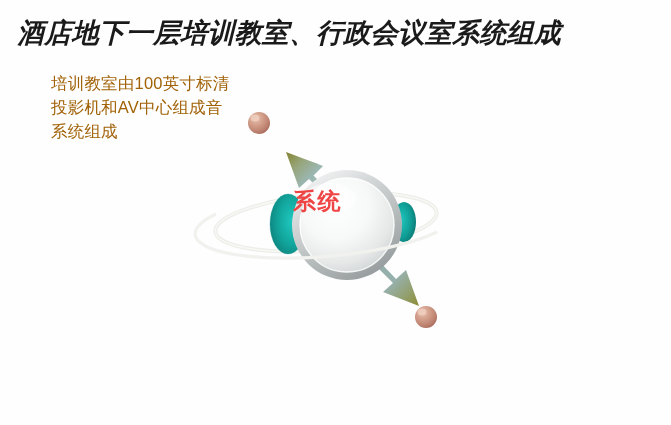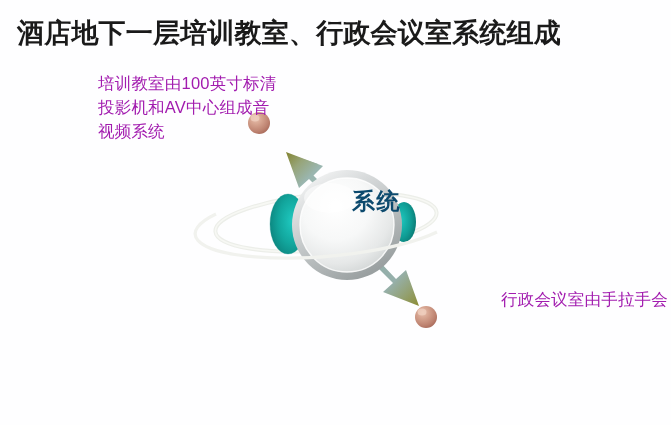--- a/index.html
+++ b/index.html
@@ -24,31 +24,31 @@
     position: absolute;
     left: 17px;
     top: 16px;
     width: 640px;
     font-size: 27px;
     font-weight: bold;
     color: #1a1a1a;
     letter-spacing: 0.2px;
     line-height: 34px;
     white-space: nowrap;
+    font-style: italic;
   }
 
   
   .callout {
     position: absolute;
     font-size: 16.5px;
     line-height: 24px;
-    color: #a21caf;
+    color: #a16207;
     font-weight: normal;
     letter-spacing: 0.2px;
-    margin-left: 47px;
   }
   #callout-top {
     left: 51px;
     top: 71px;
     width: 215px;
   }
   #callout-bottom {
     left: 454px;
     top: 287px;
     width: 205px;
@@ -64,24 +64,24 @@
     height: 425px;
   }
   #center-graphic svg { display: block; }
 
   
   #hub-label {
     position: absolute;
     left: 293px;
     top: 186px;
     width: 108px;
-    text-align: right;
+    text-align: left;
     font-size: 23px;
     font-weight: bold;
-    color: #0c4a6e;
+    color: #ef4444;
     line-height: 30px;
     letter-spacing: 1.5px;
     pointer-events: none;
   }
   #hub-label span { display: block; }
 </style>
 </head>
 <body>
 
 <div id="slide">
@@ -183,20 +183,19 @@
     </svg>
   </div>
 
   <div id="hub-label">
     <span>系统</span>
   </div>
 
   <div id="callout-top" class="callout">
     <span class="cl-line">培训教室由100英寸标清</span>
     <span class="cl-line">投影机和AV中心组成音</span>
-    <span class="cl-line">视频系统</span>
+    <span class="cl-line">系统组成</span>
   </div>
 
   <div id="callout-bottom" class="callout">
-    <span class="cl-line">行政会议室由手拉手会</span>
   </div>
 
 </div>
 
 </body></html>

